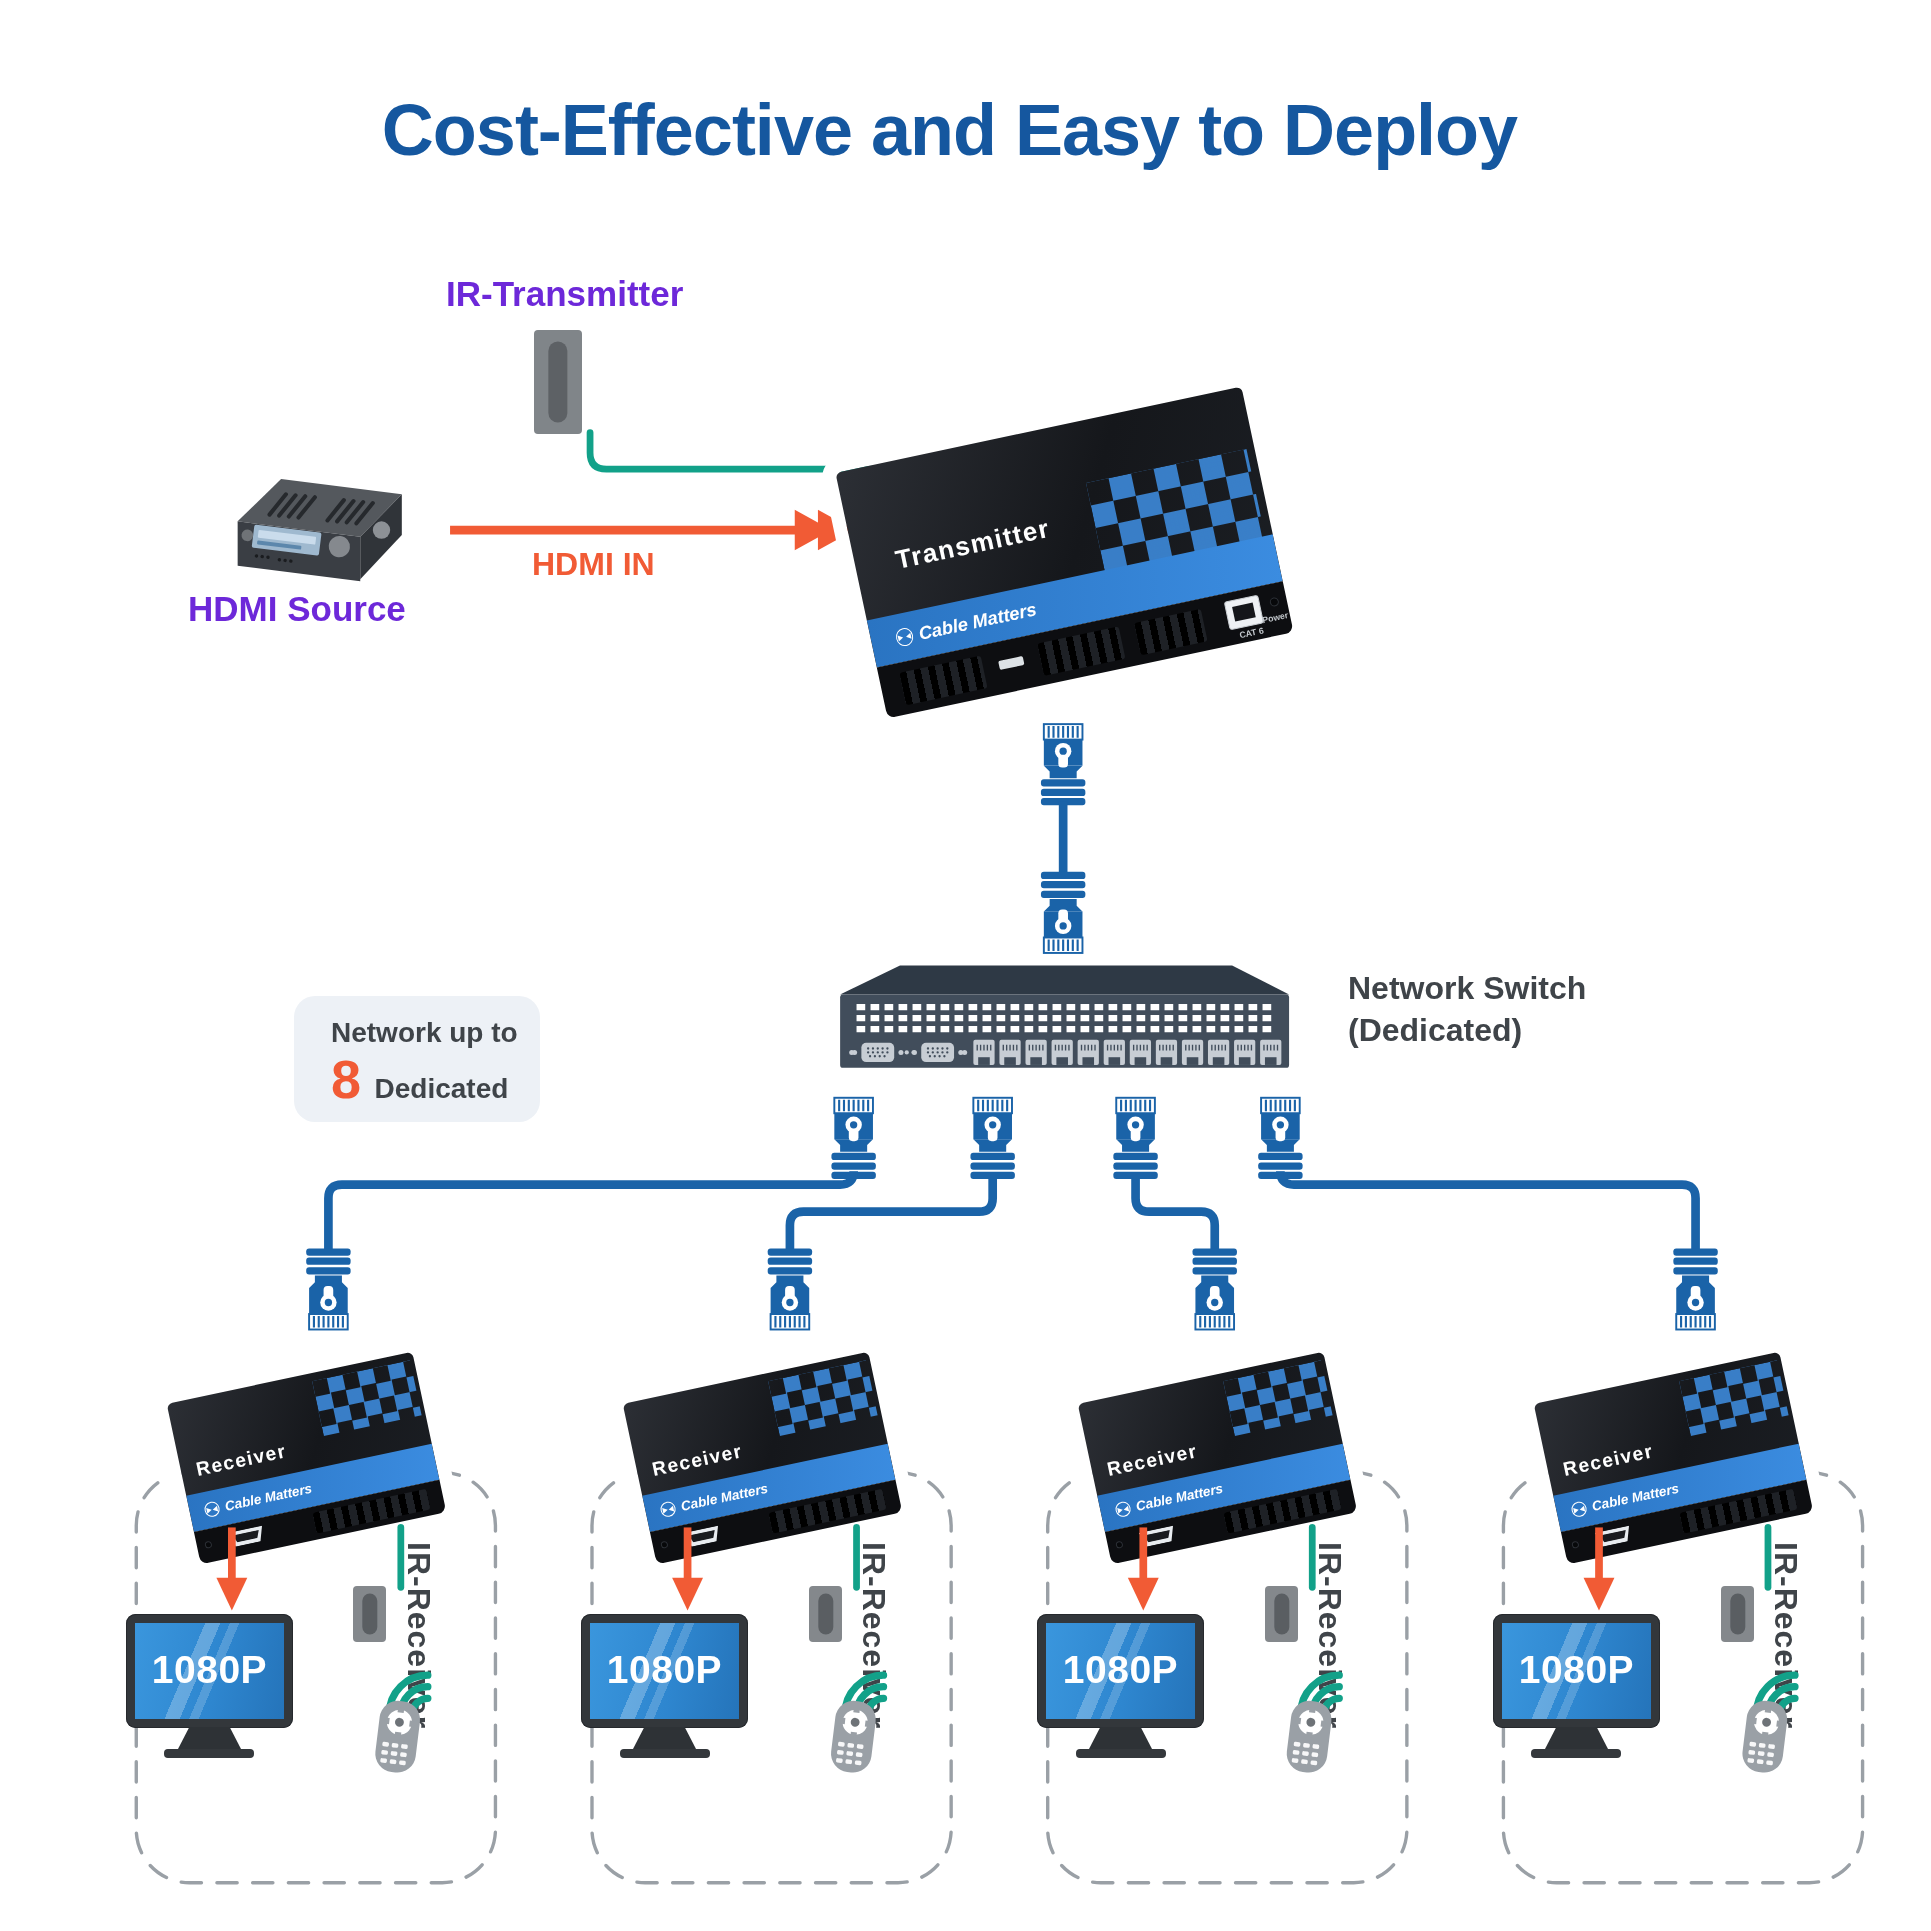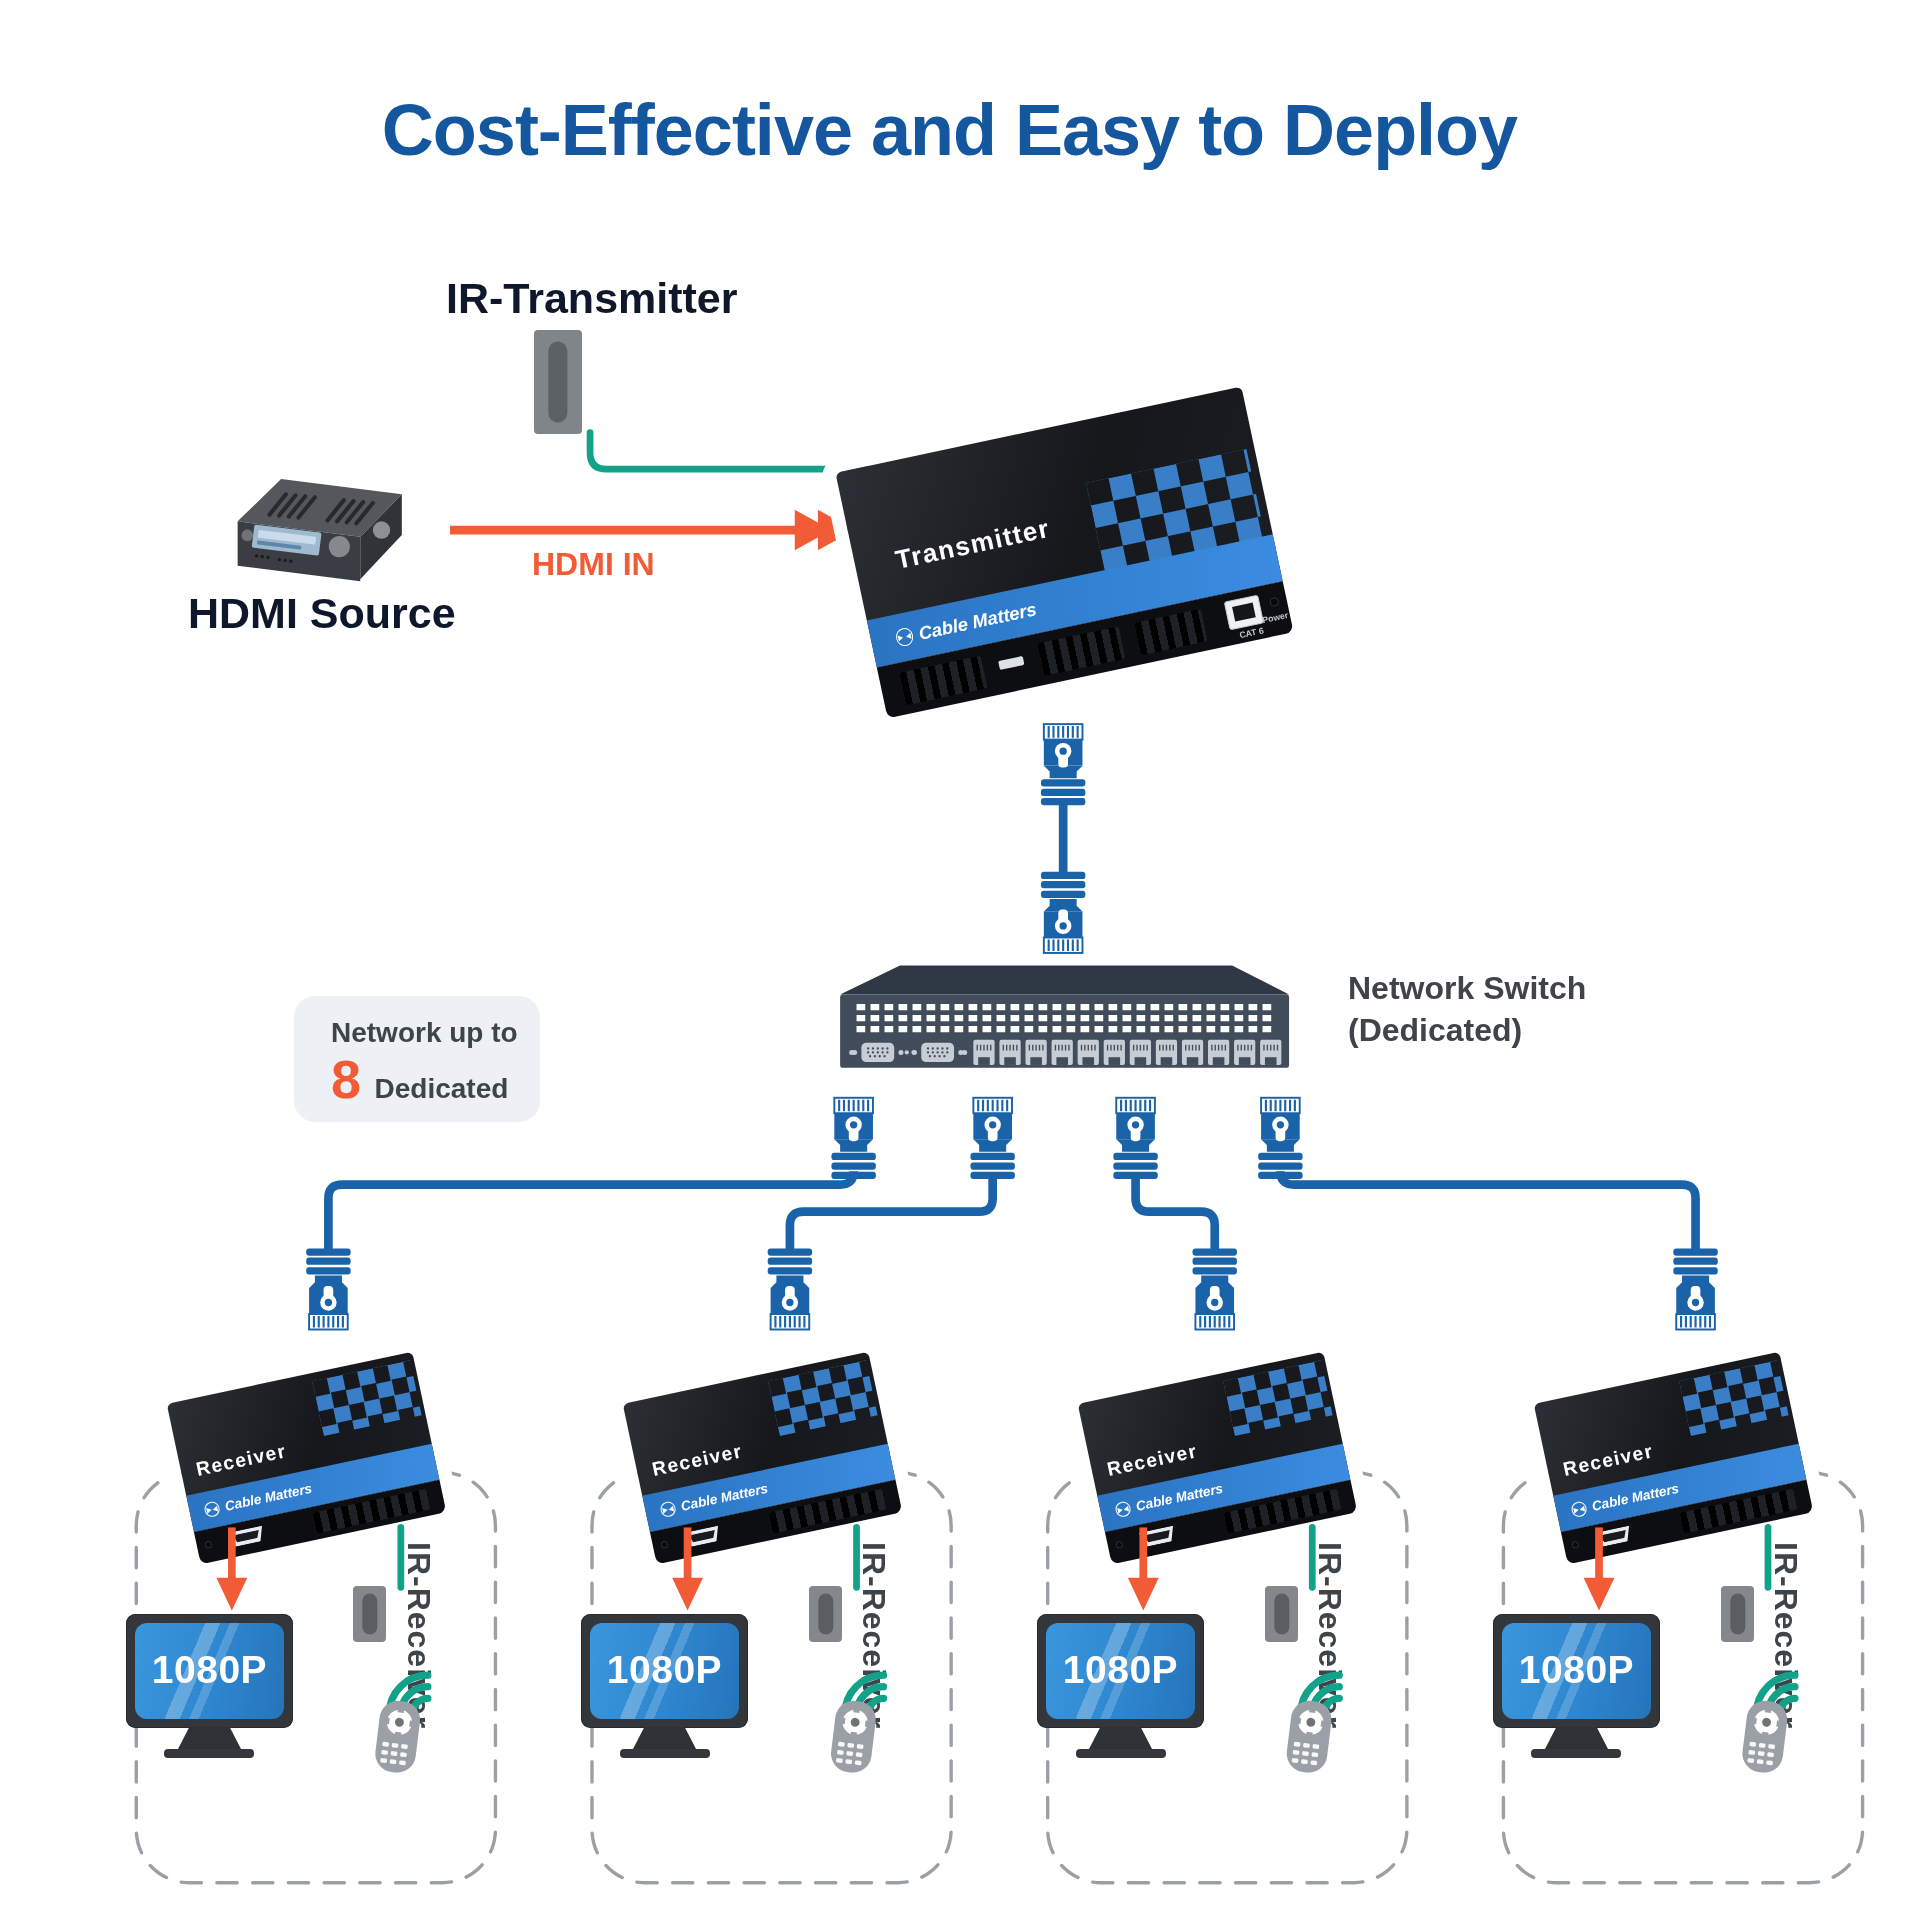--- a/index.html
+++ b/index.html
@@ -2,21 +2,21 @@
 <html><head>
 <meta charset="utf-8">
 <style>
   html,body{margin:0;padding:0;background:#fff;}
   .canvas{position:relative;width:1867px;height:1931px;background:#fff;overflow:hidden;
           font-family:Liberation Sans, sans-serif;padding-left:32px;}
   .abs{position:absolute;}
   
   .title{left:0;top:89px;width:100%;text-align:center;font-size:72px;font-weight:bold;
          color:#15579f;letter-spacing:-1px;white-space:nowrap;}
-  .lbl{font-size:43px;font-weight:bold;color:#0f172a;white-space:nowrap;}
+  .lbl{font-size:35px;font-weight:bold;color:#6d28d9;white-space:nowrap;}
   .lbl-orange{font-size:32px;font-weight:bold;color:#f15b35;white-space:nowrap;}
   .callout{background:#edf1f6;border-radius:21px;}
   .co-line1{font-size:28px;font-weight:bold;color:#3f4449;white-space:nowrap;}
   .co-big{font-size:44px;font-weight:bold;color:#f15b35;line-height:1.05;}
   .co8-row{display:flex;align-items:baseline;gap:13.5px;}
   .co8-num{font-size:54px;font-weight:bold;color:#f15b35;line-height:.9;}
   .switch-label div{font-size:32px;font-weight:bold;color:#3f4449;line-height:1.3;white-space:nowrap;}
   .ir-vert{writing-mode:vertical-rl;text-orientation:mixed;font-size:32px;font-weight:bold;
            color:#3f4449;letter-spacing:1px;white-space:nowrap;}
   
@@ -42,21 +42,21 @@
   .rj45-end{position:absolute;background:#eef1f4;border:1.9px solid #c9ced3;border-radius:2.9px;}
   .rj45-end i{position:absolute;left:50%;top:50%;transform:translate(-50%,-50%);width:66%;height:55%;
               background:#14161a;display:block;}
   .tiny-lbl{position:absolute;color:#c3c8cd;font-size:8.7px;font-weight:bold;white-space:nowrap;}
   .led{position:absolute;width:7.7px;height:7.7px;border-radius:50%;background:#07080a;border:1.9px solid #2c3036;}
   .hdmi-port{position:absolute;background:#e8ecf0;clip-path:polygon(0 0,100% 0,86% 100%,14% 100%);}
   .hdmi-port i{position:absolute;left:12%;right:12%;top:24%;bottom:24%;background:#191b1f;display:block;
                clip-path:polygon(0 0,100% 0,88% 100%,12% 100%);}
   
   .monitor{background:#33373b;border-radius:9.7px;box-shadow:0 0 0 1px #26292d inset;}
-  .screen{position:absolute;left:8.7px;right:8.7px;top:8.7px;bottom:8.7px;border-radius:12px;
+  .screen{position:absolute;left:8.7px;right:8.7px;top:8.7px;bottom:8.7px;border-radius:0;
     background:
       linear-gradient(113deg,rgba(255,255,255,0) 37%,rgba(255,255,255,.25) 37%,rgba(255,255,255,.25) 45%,
                       rgba(255,255,255,0) 45%,rgba(255,255,255,0) 50%,rgba(255,255,255,.18) 50%,
                       rgba(255,255,255,.18) 55%,rgba(255,255,255,0) 55%),
       linear-gradient(100deg,#3a96dd 0%,#2e86cf 55%,#2574ba 100%);}
   .screen-label{position:absolute;left:0;right:0;top:50%;transform:translateY(-52%);text-align:center;
                 color:#fff;font-size:39px;font-weight:bold;letter-spacing:0.5px;}
   .neck{background:#2e3236;clip-path:polygon(18% 0,82% 0,100% 100%,0 100%);}
   .base{background:#34383c;border-radius:3.9px;}
   

